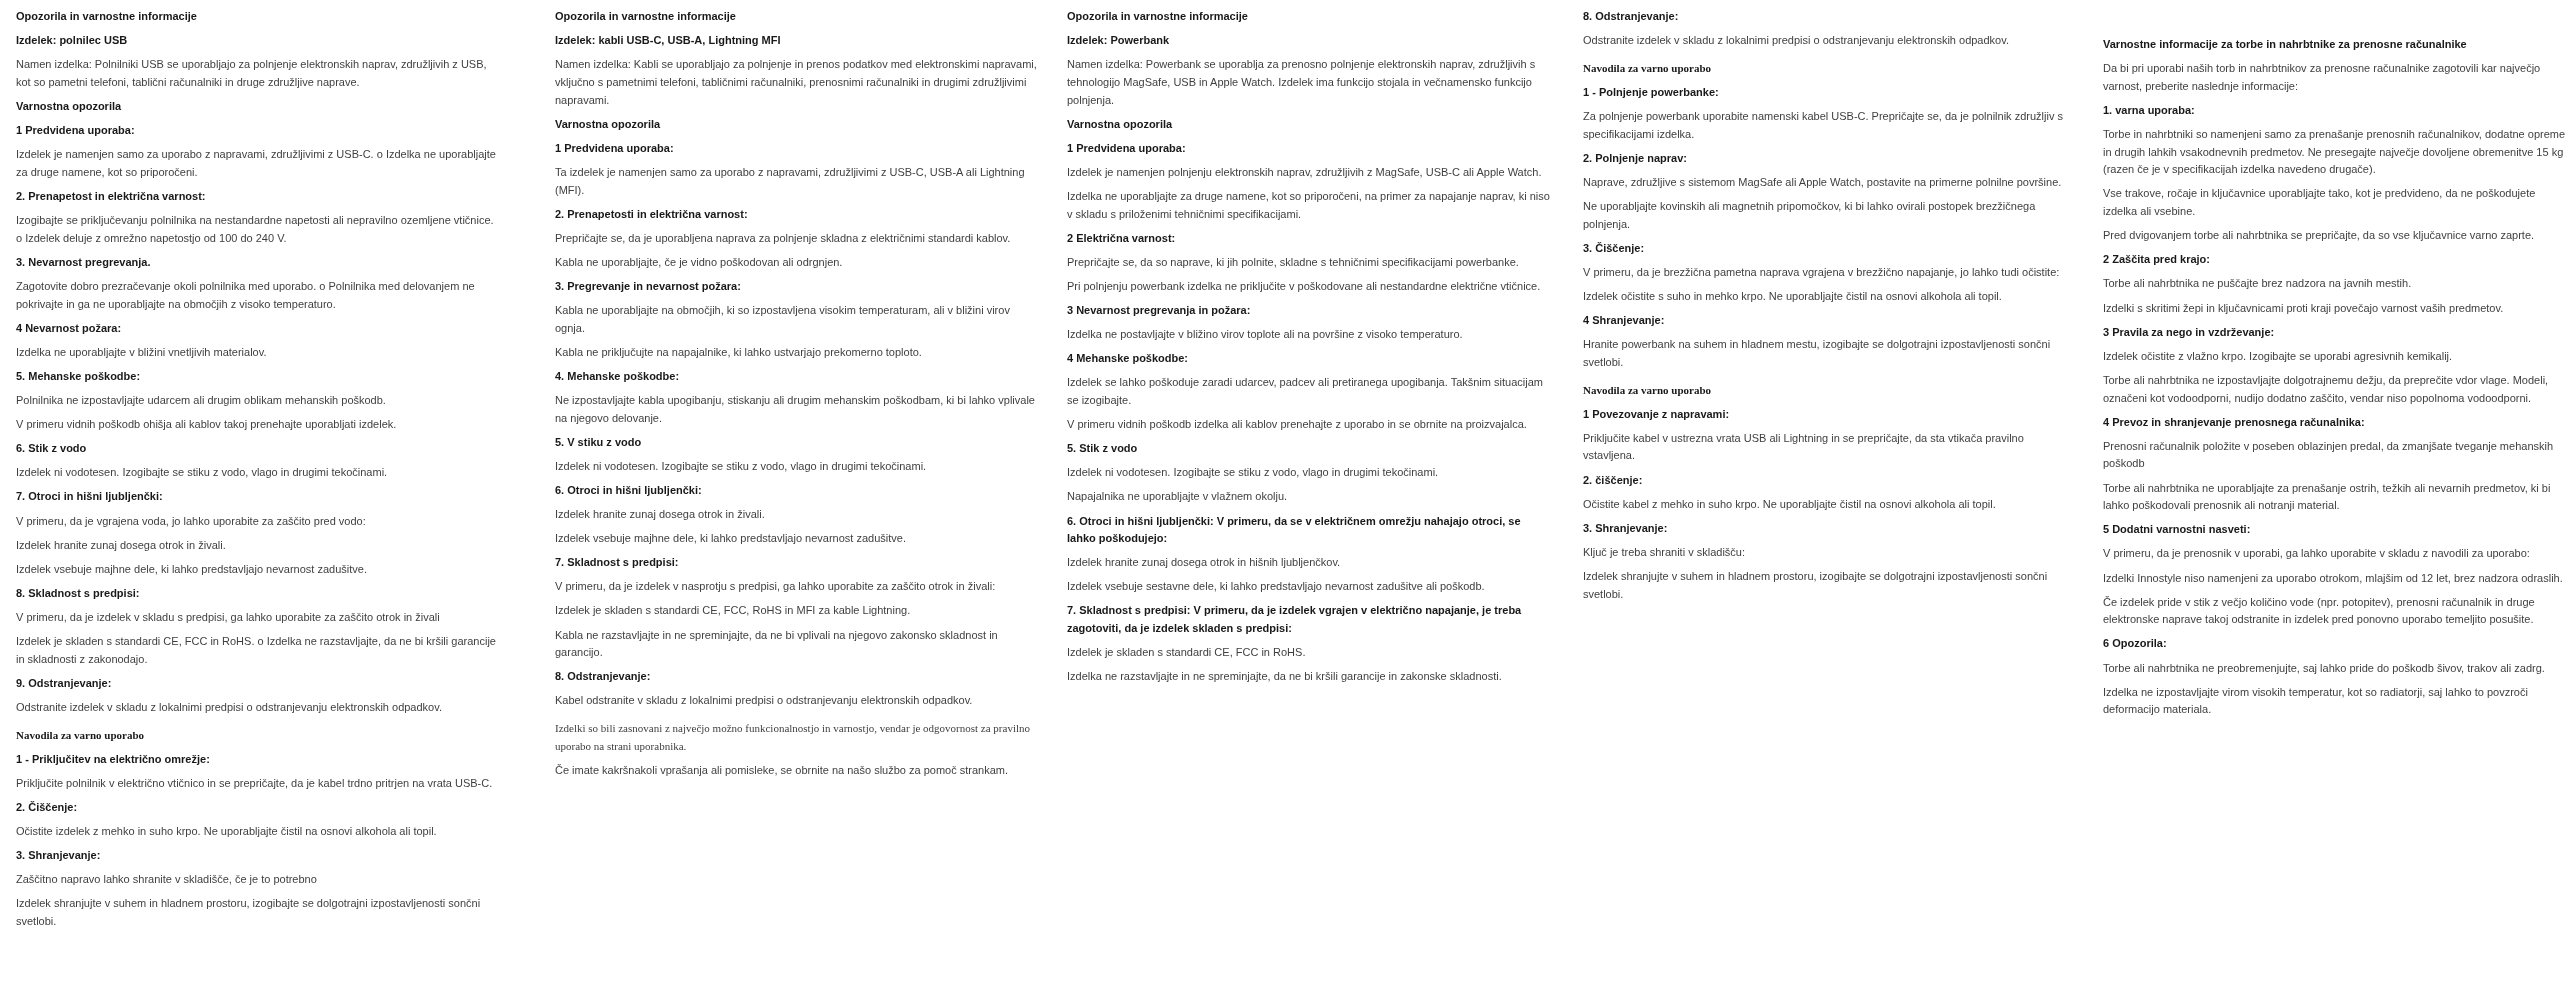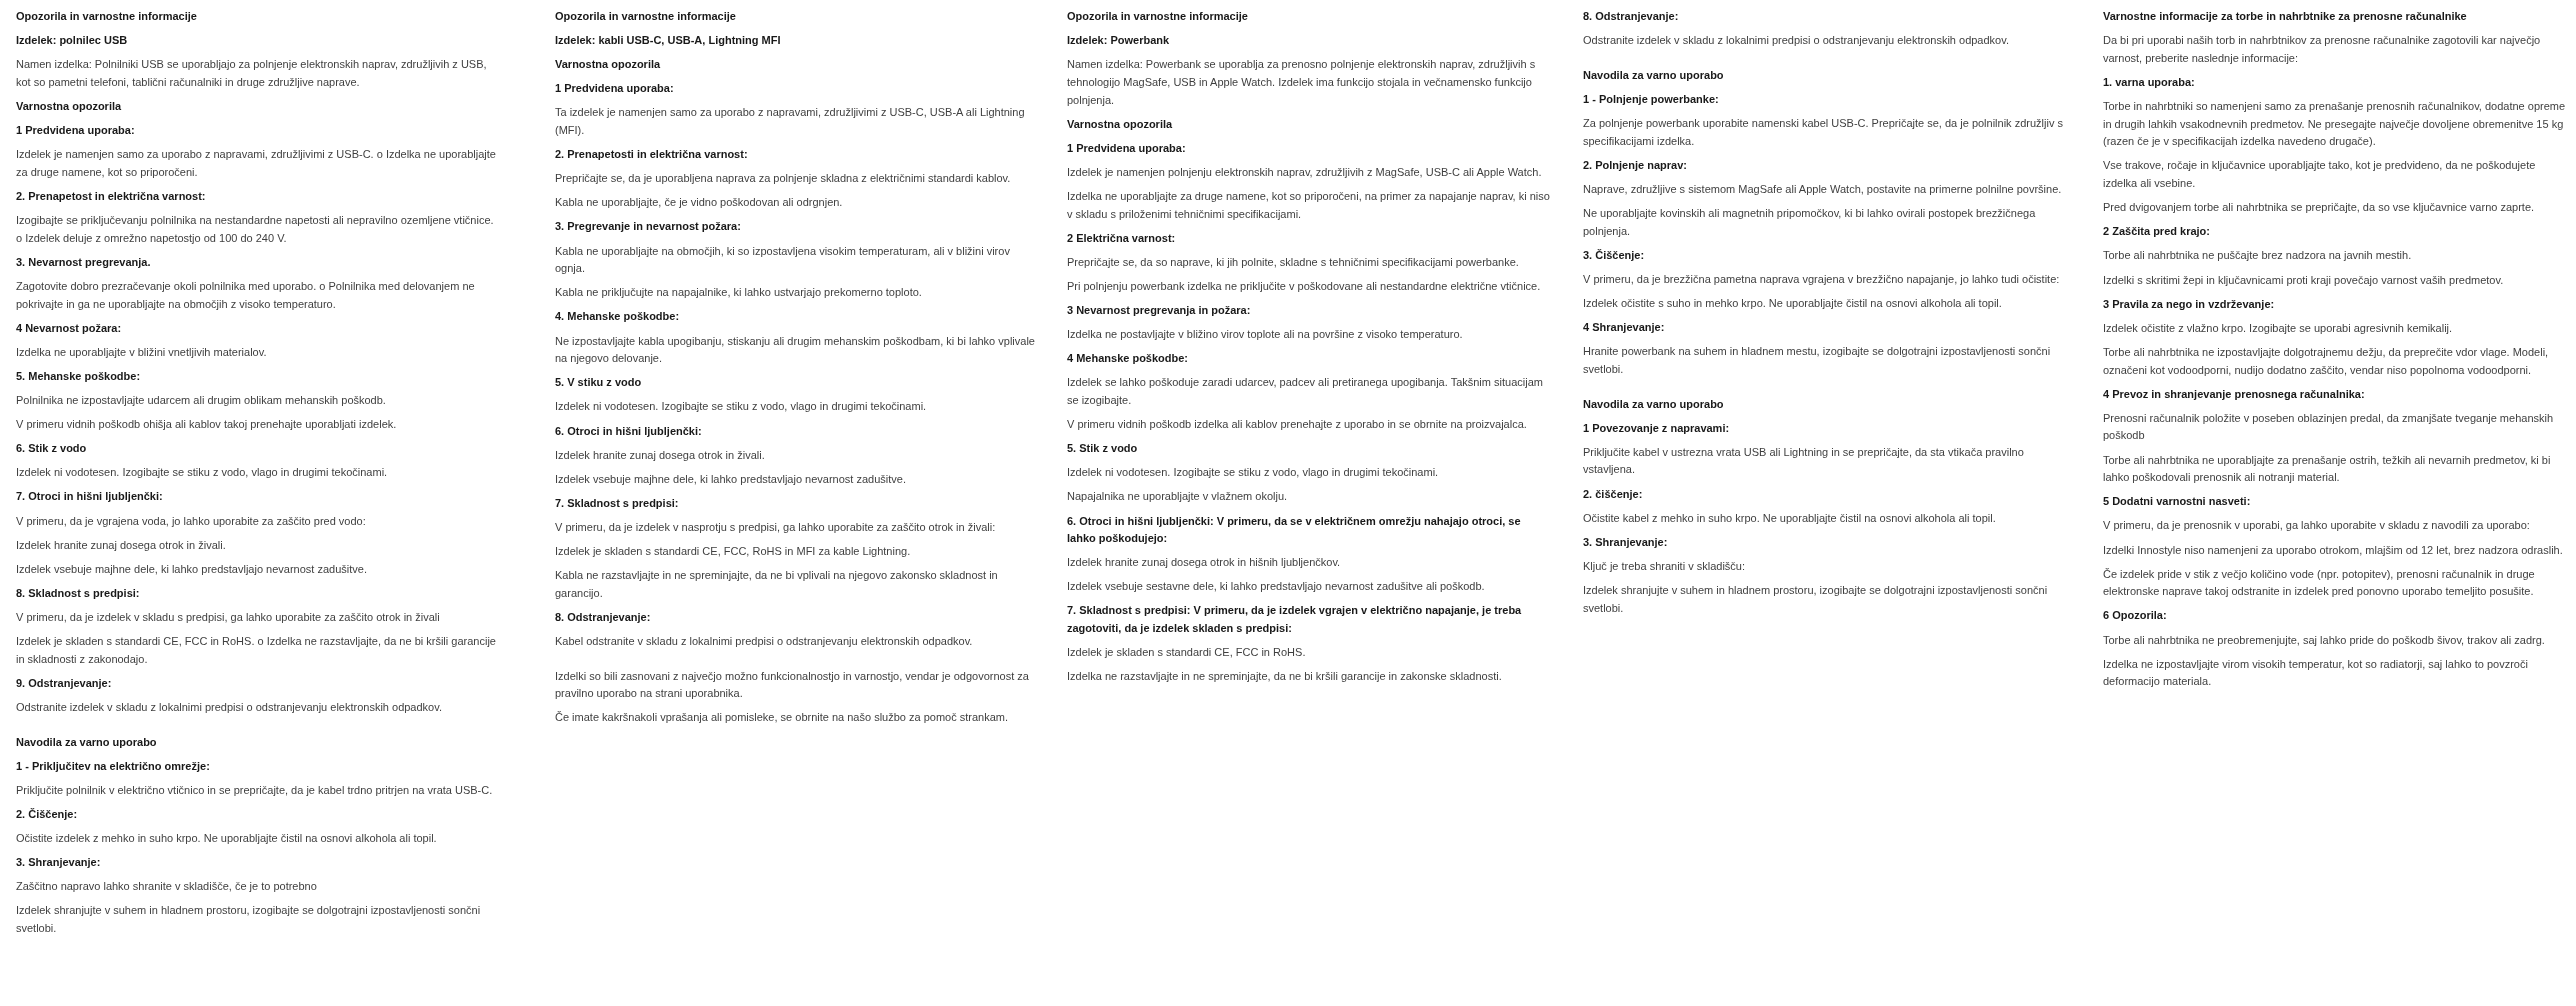--- a/index.html
+++ b/index.html
@@ -19,37 +19,38 @@
   }
   .column {
     position: absolute;
     top: 8px;
     width: 483px;
   }
   #col0 { left: 16px; }
   #col1 { left: 555px; }
   #col2 { left: 1067px; }
   #col3 { left: 1583px; }
-  #col4 { left: 2103px; width: 469px; }
+  #col4 { left: 2103px; width: 469px; margin-top: 28px; }
   .block {
     font-size: 11px;
     line-height: 17.7px;
     margin: 0 0 6.4px 0;
     -webkit-font-smoothing: antialiased;
   }
   .heading {
     font-weight: 700;
     color: #191919;
   }
   .para {
     font-weight: 400;
     color: #3f3f3f;
   }
   .group-gap {
-    margin-top: 17px;
+    margin-top: 10px;
+    font-family: Liberation Serif, serif;
   }
 </style>
 </head>
 <body>
 
 <div class="page">
   <div class="column" id="col0">
       <div class="block heading">Opozorila in varnostne informacije</div>
       <div class="block heading">Izdelek: polnilec USB</div>
       <div class="block para">Namen izdelka: Polnilniki USB se uporabljajo za polnjenje elektronskih naprav, združljivih z USB, kot so pametni telefoni, tablični računalniki in druge združljive naprave.</div>
@@ -81,20 +82,21 @@
       <div class="block para">Priključite polnilnik v električno vtičnico in se prepričajte, da je kabel trdno pritrjen na vrata USB-C.</div>
       <div class="block heading">2. Čiščenje:</div>
       <div class="block para">Očistite izdelek z mehko in suho krpo. Ne uporabljajte čistil na osnovi alkohola ali topil.</div>
       <div class="block heading">3. Shranjevanje:</div>
       <div class="block para">Zaščitno napravo lahko shranite v skladišče, če je to potrebno</div>
       <div class="block para">Izdelek shranjujte v suhem in hladnem prostoru, izogibajte se dolgotrajni izpostavljenosti sončni svetlobi.</div>
     </div>
   <div class="column" id="col1">
       <div class="block heading">Opozorila in varnostne informacije</div>
       <div class="block heading">Izdelek: kabli USB-C, USB-A, Lightning MFI</div>
+      <div class="block para">Namen izdelka: Kabli se uporabljajo za polnjenje in prenos podatkov med elektronskimi napravami, vključno s pametnimi telefoni, tabličnimi računalniki, prenosnimi računalniki in drugimi združljivimi napravami.</div>
       <div class="block heading">Varnostna opozorila</div>
       <div class="block heading">1 Predvidena uporaba:</div>
       <div class="block para">Ta izdelek je namenjen samo za uporabo z napravami, združljivimi z USB-C, USB-A ali Lightning (MFI).</div>
       <div class="block heading">2. Prenapetosti in električna varnost:</div>
       <div class="block para">Prepričajte se, da je uporabljena naprava za polnjenje skladna z električnimi standardi kablov.</div>
       <div class="block para">Kabla ne uporabljajte, če je vidno poškodovan ali odrgnjen.</div>
       <div class="block heading">3. Pregrevanje in nevarnost požara:</div>
       <div class="block para">Kabla ne uporabljajte na območjih, ki so izpostavljena visokim temperaturam, ali v bližini virov ognja.</div>
       <div class="block para">Kabla ne priključujte na napajalnike, ki lahko ustvarjajo prekomerno toploto.</div>
       <div class="block heading">4. Mehanske poškodbe:</div>

